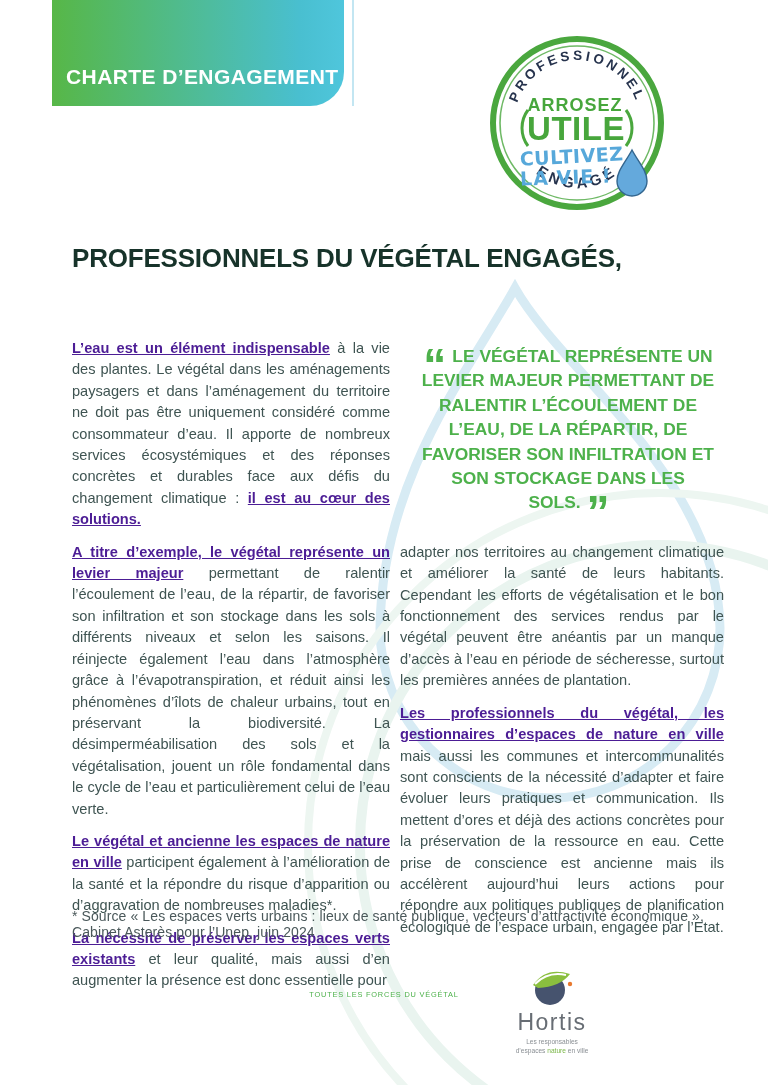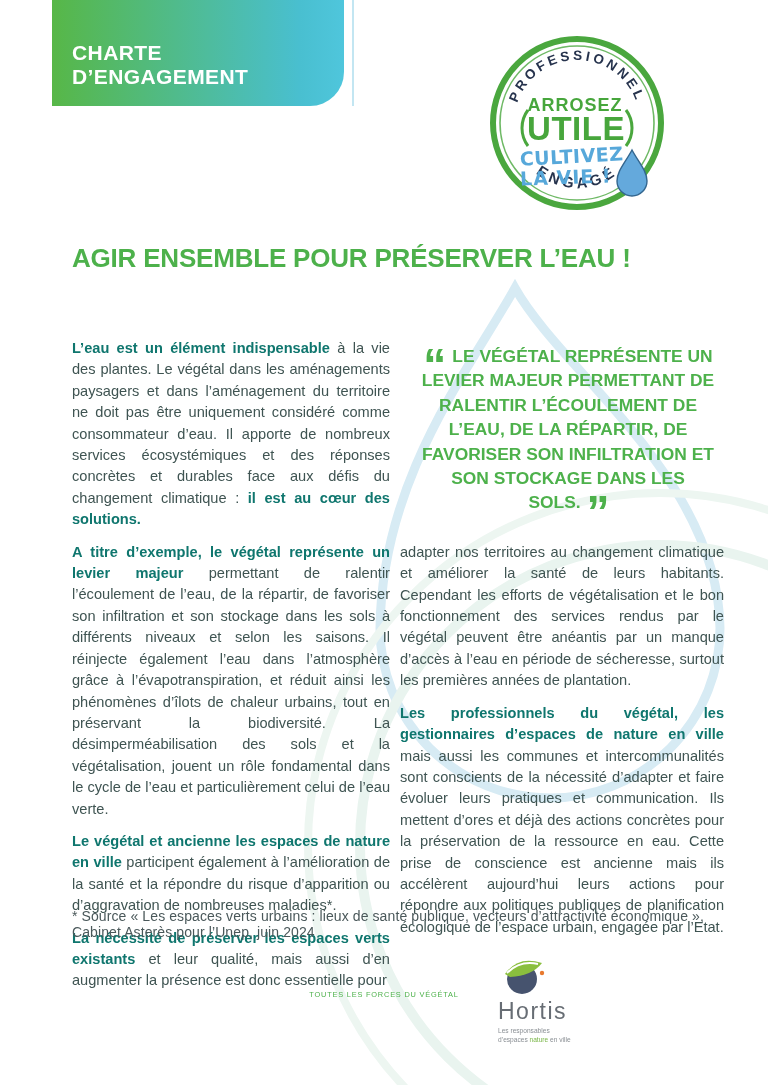--- a/index.html
+++ b/index.html
@@ -8,54 +8,54 @@
     position:relative; width:768px; height:1085px; margin:0 auto;
     background:#ffffff; overflow:hidden;
   }
   
   .watermark { position:absolute; inset:0; z-index:0; }
   
   .banner {
     position:absolute; left:52px; top:0; width:292px; height:106px; z-index:2;
     background:linear-gradient(90deg,#57b747 0%,#49bfd0 85%,#4fc6dc 100%);
     border-radius:0 0 34px 0;
-    display:flex; align-items:flex-end; padding:0 0 17px 20px;
+    display:flex; align-items:flex-end; padding:0 0 17px 14px;
   }
   .banner-label { color:#ffffff; font-size:21px; font-weight:700; letter-spacing:0.4px; }
   .banner-line { position:absolute; left:352px; top:0; width:2px; height:106px; background:#c3e6f2; z-index:1; }
   
   .badge { position:absolute; left:486px; top:32px; width:182px; height:182px; z-index:2; }
   
   .title { position:absolute; left:72px; top:241px; z-index:2; font-weight:800; font-size:26px; line-height:35px; letter-spacing:-0.2px; }
   .title-l1 { color:#17332a; }
   .title-l2 { color:#4db14b; }
   
   .columns {
     position:absolute; left:72px; top:338px; width:652px; z-index:2;
     display:grid; grid-template-columns:318px 324px; column-gap:10px;
   }
   .para {
     font-size:14.6px; line-height:21.4px; color:#3f5452;
     text-align:justify; margin-bottom:11px;
   }
-  .para .lead, .para .tail { font-weight:700; color:#0f766e; }
+  .para .lead, .para .tail { font-weight:700; color:#4c1d95;text-decoration:underline; }
   
   .quote { color:#4db14b; font-weight:700; font-size:17.4px; line-height:24.4px; margin:6px 0 27px 12px; text-align:center; }
   .qmark { font-size:46px; line-height:0; vertical-align:-0.42em; letter-spacing:-2px; font-weight:700; }
   .qmark.open { margin-right:8px; }
   .qmark.close { margin-left:6px; }
   
   .footnote { position:absolute; left:72px; top:879px; width:640px; z-index:2; font-size:14px; color:#4a585a; letter-spacing:0.1px;margin-top:29px; }
   
   .logos { position:absolute; left:0; top:955px; width:768px; height:110px; z-index:2; }
   .valhor { position:absolute; left:300px; top:32px; width:168px; text-align:center; }
   .valhor-name { font-size:35px; font-weight:900; letter-spacing:0.5px; color:#2f9e3f;
     background:linear-gradient(180deg,#5fbb4c,#1f7d33); -webkit-background-clip:text; background-clip:text; -webkit-text-fill-color:transparent; }
   .valhor-tag { margin-top:3px; font-size:7.4px; font-weight:400; letter-spacing:0.8px; color:#4db14b; }
-  .hortis { position:absolute; left:498px; top:3px; width:108px; }
+  .hortis { position:absolute; left:498px; top:14px; width:108px; text-align:center; }
   .hortis-name { font-size:23px; font-weight:400; letter-spacing:1.5px; color:#676d74; margin-top:-2px; }
   .hortis-tag { margin-top:2px; font-size:6.6px; color:#8a8f94; line-height:8.5px; }
   .hortis-tag .hl { color:#7ab648; }
   .aitf { position:absolute; left:618px; top:22px; width:108px; text-align:center; }
 </style>
 </head>
 <body>
 
 <div class="page">
 
@@ -84,21 +84,21 @@
     <path d="M 42 78 A 30 30 0 0 0 42 114" fill="none" stroke="#4aa73e" stroke-width="3"></path>
     <path d="M 140 78 A 30 30 0 0 1 140 114" fill="none" stroke="#4aa73e" stroke-width="3"></path>
     <text x="89" y="79" text-anchor="middle" font-size="18" font-weight="800" fill="#47a63c" letter-spacing="1" font-family="Liberation Sans, sans-serif">ARROSEZ</text>
     <text x="90" y="108" text-anchor="middle" font-size="33" font-weight="900" fill="#47a63c" letter-spacing="0.5" font-family="Liberation Sans, sans-serif">UTILE</text>
     <text x="86" y="131" text-anchor="middle" font-size="19" font-weight="700" fill="#57a8da" letter-spacing="0.5" transform="rotate(-3 86 131)" font-family="DejaVu Sans, sans-serif">CULTIVEZ</text>
     <text x="80" y="152" text-anchor="middle" font-size="19" font-weight="700" fill="#57a8da" letter-spacing="1" transform="rotate(-2 80 152)" font-family="DejaVu Sans, sans-serif">LA VIE !</text>
     <path d="M146,118 C139,131 131,139 131,149 A 15 15 0 0 0 161,149 C161,139 153,131 146,118 Z" fill="#64a9dc" stroke="#33668f" stroke-width="1.4"></path>
   </svg>
 
   <div class="title">
-    <div class="title-l2">AGIR ENSEMBLE POUR PRÉSERVER L’EAU !</div>
+    <div class="title-l1">PROFESSIONNELS DU VÉGÉTAL ENGAGÉS,</div>
   </div>
 
   <div class="columns">
     <div class="col-left">
       <p class="para"><span class="lead">L’eau est un élément indispensable</span><span> à la vie des plantes. Le végétal dans les aménagements paysagers et dans l’aménagement du territoire ne doit pas être uniquement considéré comme consommateur d’eau. Il apporte de nombreux services écosystémiques et des réponses concrètes et durables face aux défis du changement climatique : </span><span class="tail">il est au cœur des solutions.</span></p>
       <p class="para"><span class="lead">A titre d’exemple, le végétal représente un levier majeur</span><span> permettant de ralentir l’écoulement de l’eau, de la répartir, de favoriser son infiltration et son stockage dans les sols à différents niveaux et selon les saisons. Il réinjecte également l’eau dans l’atmosphère grâce à l’évapotranspiration, et réduit ainsi les phénomènes d’îlots de chaleur urbains, tout en préservant la biodiversité. La désimperméabilisation des sols et la végétalisation, jouent un rôle fondamental dans le cycle de l’eau et particulièrement celui de l’eau verte.</span></p>
       <p class="para"><span class="lead">Le végétal et ancienne les espaces de nature en ville</span><span> participent également à l’amélioration de la santé et la répondre du risque d’apparition ou d’aggravation de nombreuses maladies*.</span></p>
       <p class="para"><span class="lead">La nécessité de préserver les espaces verts existants</span><span> et leur qualité, mais aussi d’en augmenter la présence est donc essentielle pour</span></p>
     </div>
     <div class="col-right">

